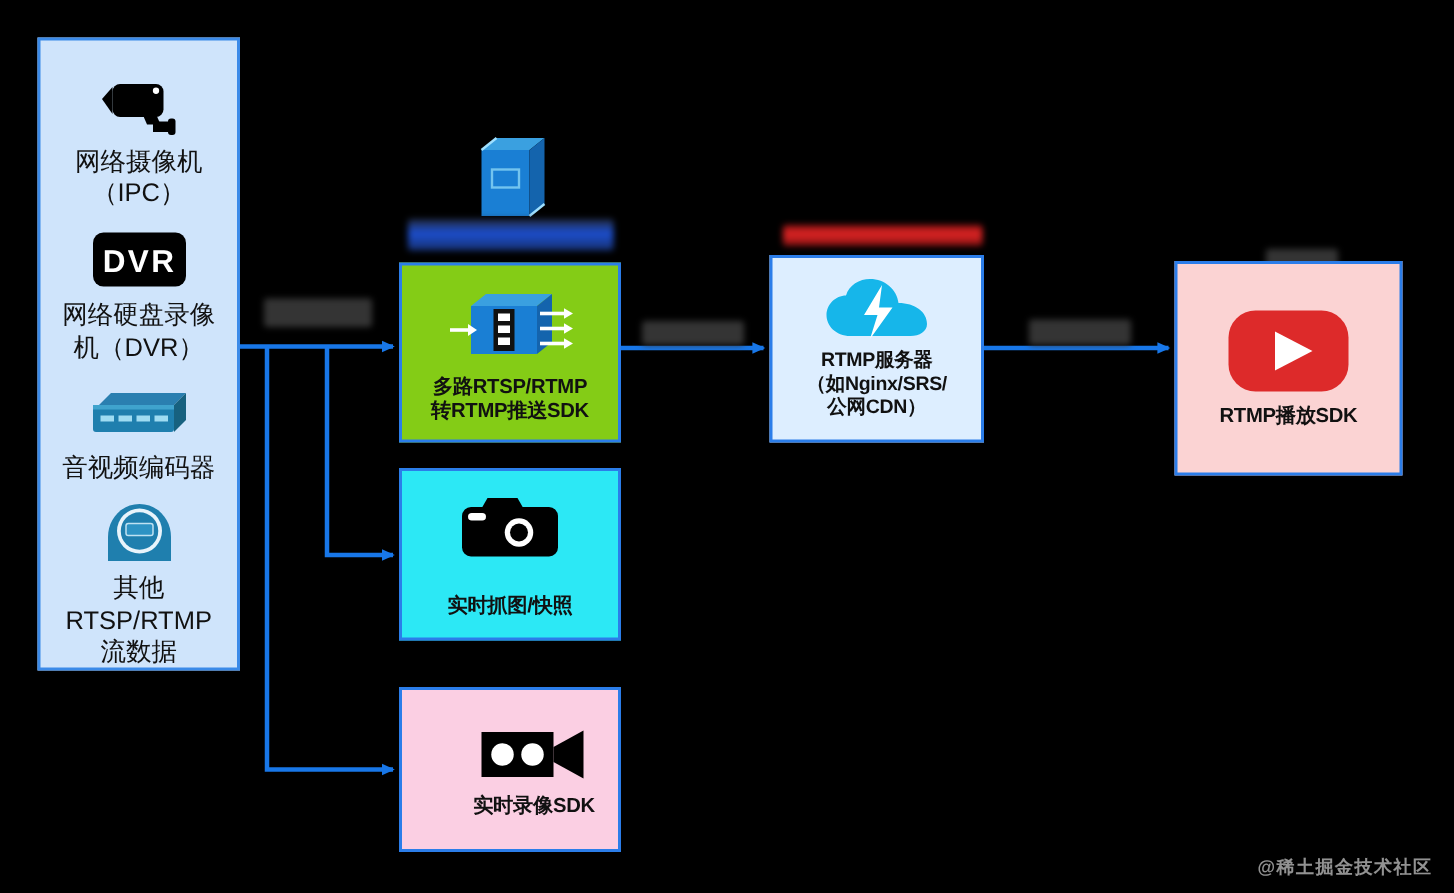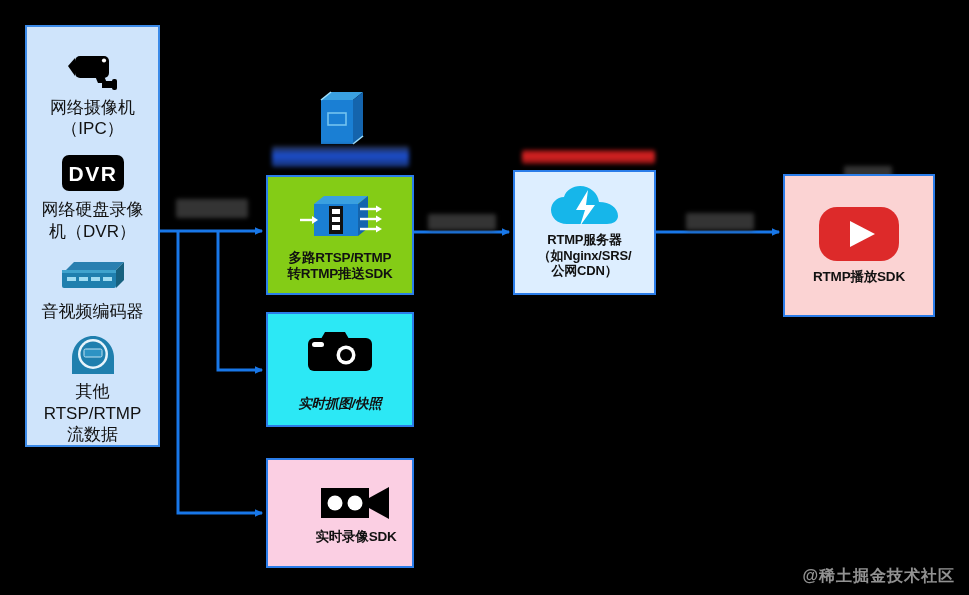--- a/index.html
+++ b/index.html
@@ -37,21 +37,21 @@
   .sp1{height:20px}.sp2{height:18px}.sp3{height:18px}
 
   
   #pusher{left:266px;top:175px;width:148px;height:120px;background:#84cc16;}
   #snapshot{left:266px;top:312px;width:148px;height:115px;background:#2ce8f5;}
   #recorder{left:266px;top:458px;width:148px;height:110px;background:#fbcfe3;padding-left:32px;}
   #rtmpsrv{left:513px;top:170px;width:143px;height:125px;background:#ddeeff;}
   #player{left:783px;top:174px;width:152px;height:143px;background:#fbd3d3;}
 
   #pusher .cap{margin-top:6px;color:#111;}
-  #snapshot .cap{margin-top:20px;color:#111;font-style:italic;}
+  #snapshot .cap{margin-top:20px;color:#111;}
   #recorder .cap{margin-top:4px;color:#111;}
   #rtmpsrv .cap{margin-top:4px;color:#111;font-size:13px;}
   #player .cap{margin-top:6px;color:#111;}
 
   
   .redact{
     position:absolute;border-radius:2px;
     filter:blur(2.2px);
     overflow:hidden;
     display:flex;align-items:center;justify-content:center;
@@ -69,21 +69,21 @@
 
   
   svg.wires{position:absolute;left:0;top:0;width:969px;height:595px;overflow:visible;}
 
   
   .ic{display:block;}
 
   
   #watermark{
     position:absolute;right:14px;bottom:8px;
-    font-size:16px;font-weight:bold;letter-spacing:1px;
+    font-size:12px;font-weight:bold;letter-spacing:1px;
     color:rgba(235,235,235,0.62);
     filter:blur(0.5px);
     user-select:none;
   }
 </style>
 </head>
 <body>
 
 <div class="canvas">
 

